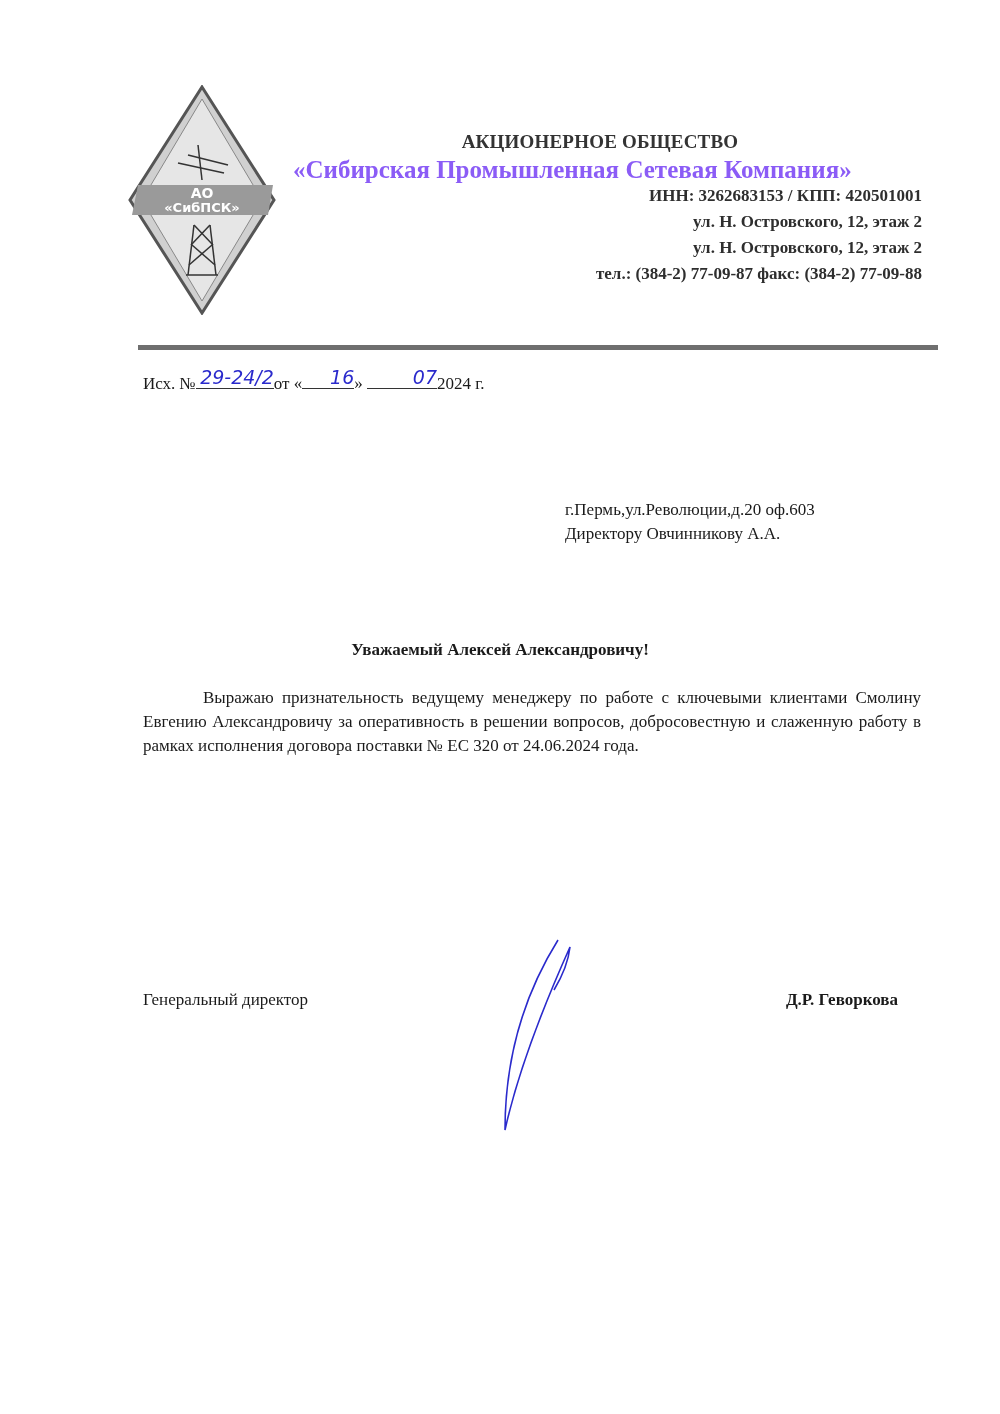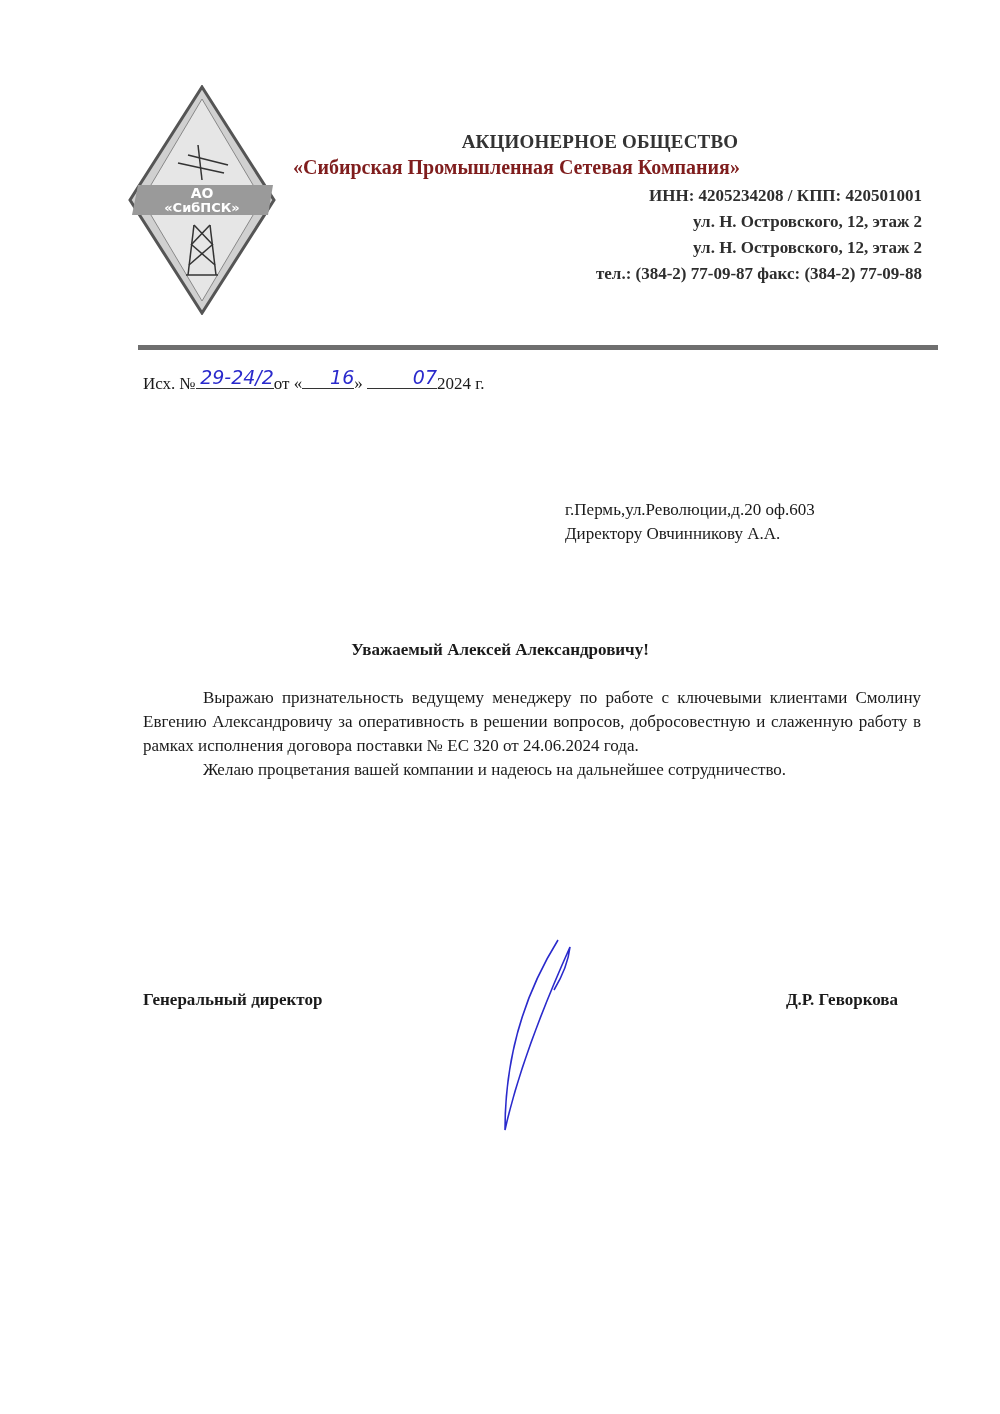--- a/index.html
+++ b/index.html
@@ -2,31 +2,31 @@
 <html><head>
 <meta charset="utf-8">
 <style>
   html, body { margin: 0; padding: 0; background: #ffffff; }
   body { width: 1000px; height: 1414px; position: relative; overflow: hidden;
          font-family: "Liberation Serif", serif; color: #1a1a1a; }
   .abs { position: absolute; }
   .logo { left: 128px; top: 85px; width: 148px; height: 230px; }
   .hdr-right { right: 78px; text-align: right; font-weight: bold; color: #2e2e2e; }
   .hdr-title { left: 300px; width: 600px; text-align: center; top: 131px; font-size: 19px; font-weight: bold; color: #333; letter-spacing: 0.2px; }
-  .hdr-name { left: 293px; top: 156px; font-size: 20px; font-weight: bold; color: #7f1d1d; }
+  .hdr-name { left: 293px; top: 156px; font-size: 25px; font-weight: bold; color: #8b5cf6; }
   .hdr-line { font-size: 17px; line-height: 26px; }
   .rule { left: 138px; width: 800px; top: 345px; height: 5px; background: #6f6f6f; }
   .outno { left: 143px; top: 368px; font-size: 17px; }
   .outno .blank { display: inline-block; border-bottom: 1px solid #333; position: relative; text-align: right; }
   .hw { font-family: "DejaVu Sans", sans-serif; font-style: italic; color: #2a2acc; font-size: 19px; position: absolute; bottom: 0; left: 0; right: 0; }
   .addressee { left: 565px; top: 498px; font-size: 17px; line-height: 24px; }
   .greeting { left: 0; width: 1000px; top: 640px; text-align: center; font-size: 17px; font-weight: bold; }
   .body { left: 143px; width: 778px; top: 686px; font-size: 17px; line-height: 24px; text-align: justify; }
   .body p { margin: 0; text-indent: 60px; }
-  .sign-title { left: 143px; top: 990px; font-size: 17px; font-weight: bold; }
+  .sign-title { left: 143px; top: 990px; font-size: 17px; font-weight: normal; }
   .sign-name { right: 102px; top: 990px; font-size: 17px; font-weight: bold; }
   .sig { left: 480px; top: 935px; width: 120px; height: 200px; }
 </style>
 </head>
 <body>
 
 <svg class="abs logo" viewBox="0 0 148 230">
   <polygon points="74,2 146,115 74,228 2,115" fill="#d0d0d0" stroke="#555" stroke-width="3"></polygon>
   <polygon points="74,14 134,115 74,216 14,115" fill="#e6e6e6" stroke="#888" stroke-width="1"></polygon>
   <g stroke="#333" stroke-width="1.5" fill="none">
@@ -42,42 +42,41 @@
     <line x1="50" y1="78" x2="96" y2="88"></line>
   </g>
   <polygon points="10,100 145,100 140,130 4,130" fill="#9a9a9a"></polygon>
   <text x="74" y="113" text-anchor="middle" font-family="DejaVu Sans, sans-serif" font-weight="bold" font-size="14" fill="#fff">АО</text>
   <text x="74" y="127" text-anchor="middle" font-family="DejaVu Sans, sans-serif" font-weight="bold" font-size="13" fill="#fff">«СибПСК»</text>
 </svg>
 
 <div class="abs hdr-title">АКЦИОНЕРНОЕ ОБЩЕСТВО</div>
 <div class="abs hdr-name">«Сибирская Промышленная Сетевая Компания»</div>
 <div class="abs hdr-right" style="top:183px;">
-  <div class="hdr-line">ИНН: 4205234208 / КПП: 420501001</div>
+  <div class="hdr-line">ИНН: 3262683153 / КПП: 420501001</div>
   <div class="hdr-line">ул. Н. Островского, 12, этаж 2</div>
   <div class="hdr-line">ул. Н. Островского, 12, этаж 2</div>
   <div class="hdr-line">тел.: (384-2) 77-09-87 факс: (384-2) 77-09-88</div>
 </div>
 
 <div class="abs rule"></div>
 
 <div class="abs outno">
   <span>Исх. №</span><span class="blank" style="width:78px;height:20px;"><span class="hw">29-24/2</span></span><span>от «</span><span class="blank" style="width:52px;height:20px;"><span class="hw">16</span></span><span>»</span> <span class="blank" style="width:70px;height:20px;"><span class="hw">07</span></span><span>2024 г.</span>
 </div>
 
 <div class="abs addressee">
   <div>г.Пермь,ул.Революции,д.20 оф.603</div>
   <div>Директору Овчинникову А.А.</div>
 </div>
 
 <div class="abs greeting">Уважаемый Алексей Александровичу!</div>
 
 <div class="abs body">
   <p>Выражаю признательность ведущему менеджеру по работе с ключевыми клиентами  Смолину Евгению Александровичу за оперативность в решении вопросов, добросовестную и слаженную работу в рамках исполнения договора поставки № ЕС 320 от 24.06.2024 года.</p>
-  <p>Желаю процветания вашей компании и надеюсь на дальнейшее сотрудничество.</p>
 </div>
 
 <div class="abs sign-title">Генеральный директор</div>
 <div class="abs sign-name">Д.Р. Геворкова</div>
 
 <svg class="abs sig" viewBox="0 0 120 200">
   <path d="M78,5 C50,50 25,110 25,195 C35,150 55,90 90,12 C88,30 80,45 74,55" fill="none" stroke="#2a2acc" stroke-width="1.6"></path>
 </svg>
 
 </body></html>

